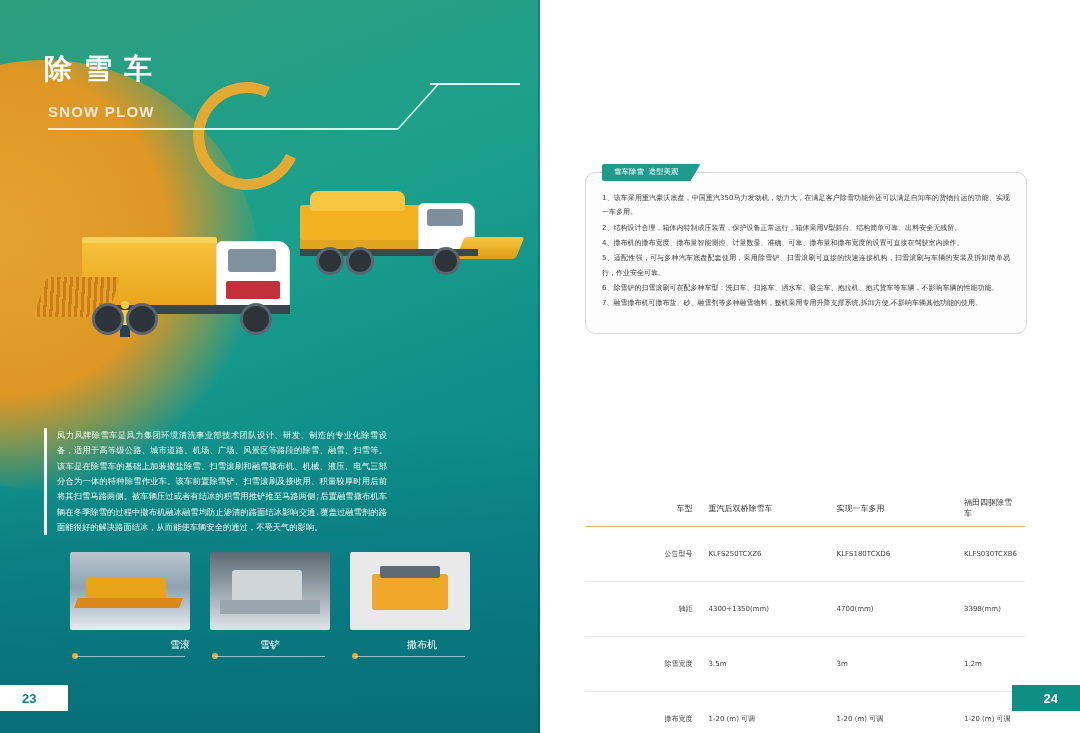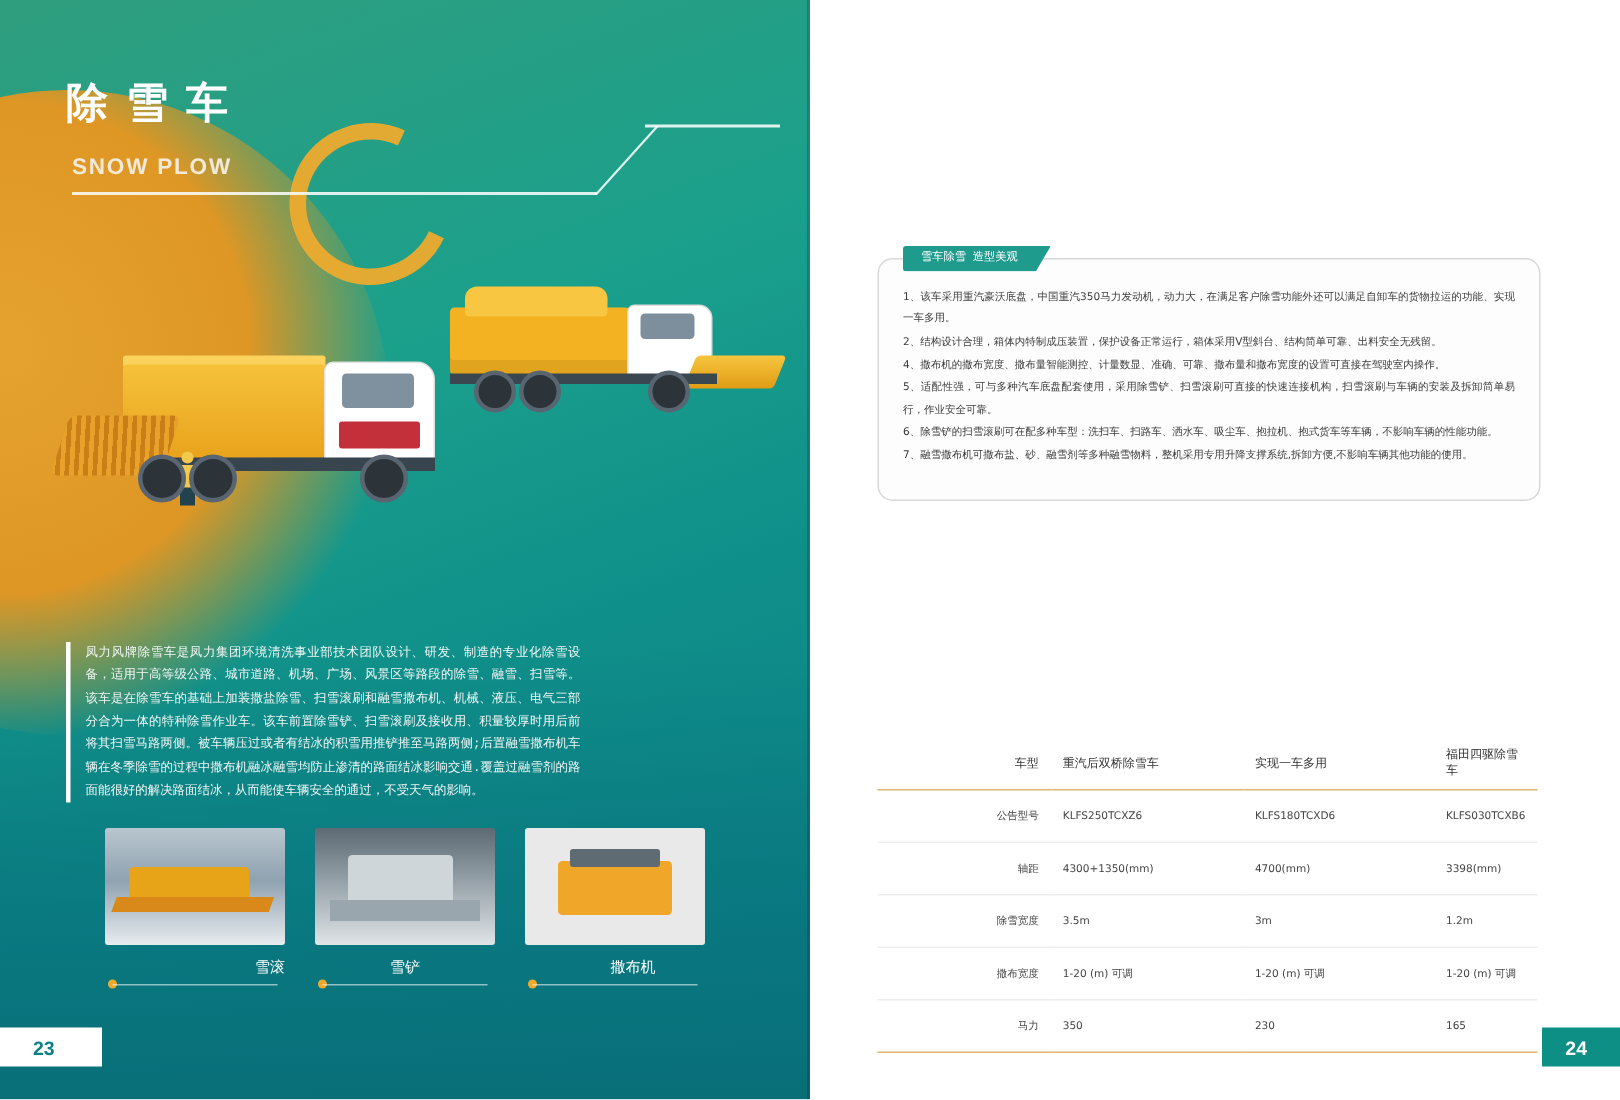--- a/index.html
+++ b/index.html
@@ -284,31 +284,31 @@
     font-size: 8px;
     font-weight: normal;
     color: #333333;
     text-align: left;
     padding: 7px 8px;
     border-bottom: 1px solid #e2b56a;
   }
   .param-table tbody td {
     font-size: 7px;
     color: #444444;
-    padding: 12px 8px;
+    padding: 22px 8px;
     border-bottom: 1px solid #ededed;
   }
   .param-table tbody tr:last-child td { border-bottom: 1px solid #e2b56a; }
   .param-table td:first-child, .param-table th:first-child { width: 110px; text-align: right; }
   .param-table td:nth-child(2), .param-table th:nth-child(2),
   .param-table td:nth-child(3), .param-table th:nth-child(3) { width: 118px; }
 
   .page-num-right {
     position: absolute; right: 0; bottom: 22px;
-    width: 52px; height: 26px;
+    width: 68px; height: 26px;
     background: #0d8f86;
     color: #ffffff;
     font-size: 13px;
     font-weight: bold;
     display: flex; align-items: center; justify-content: flex-end;
     padding-right: 22px;
     box-sizing: border-box;
   }
 </style>
 </head>

